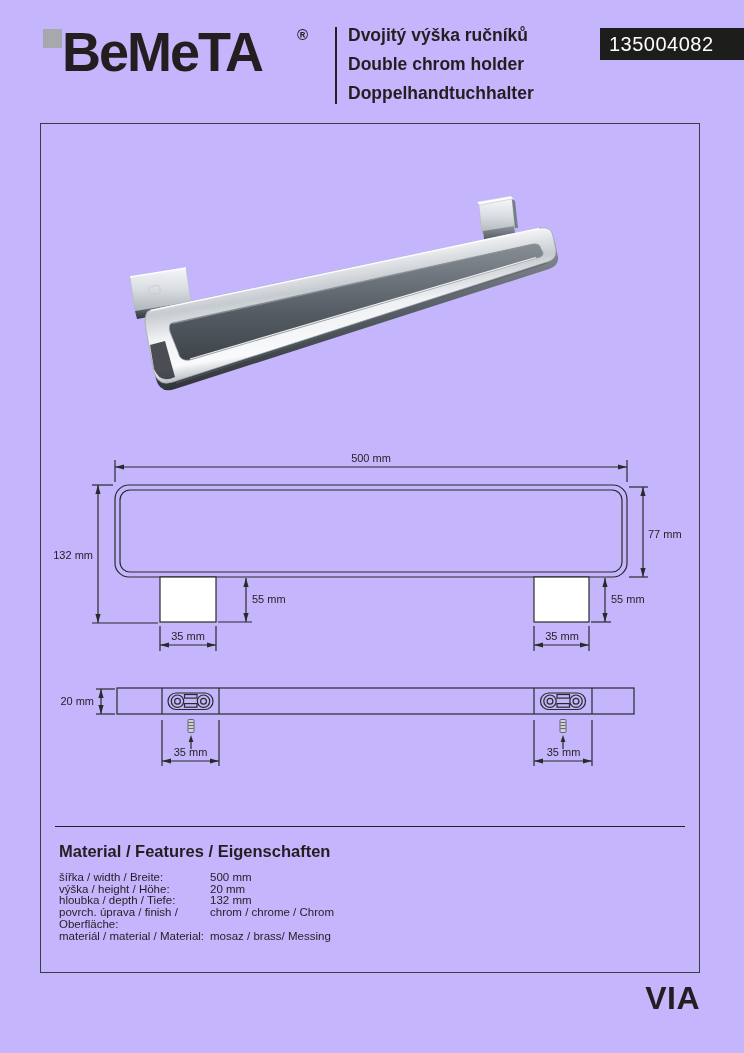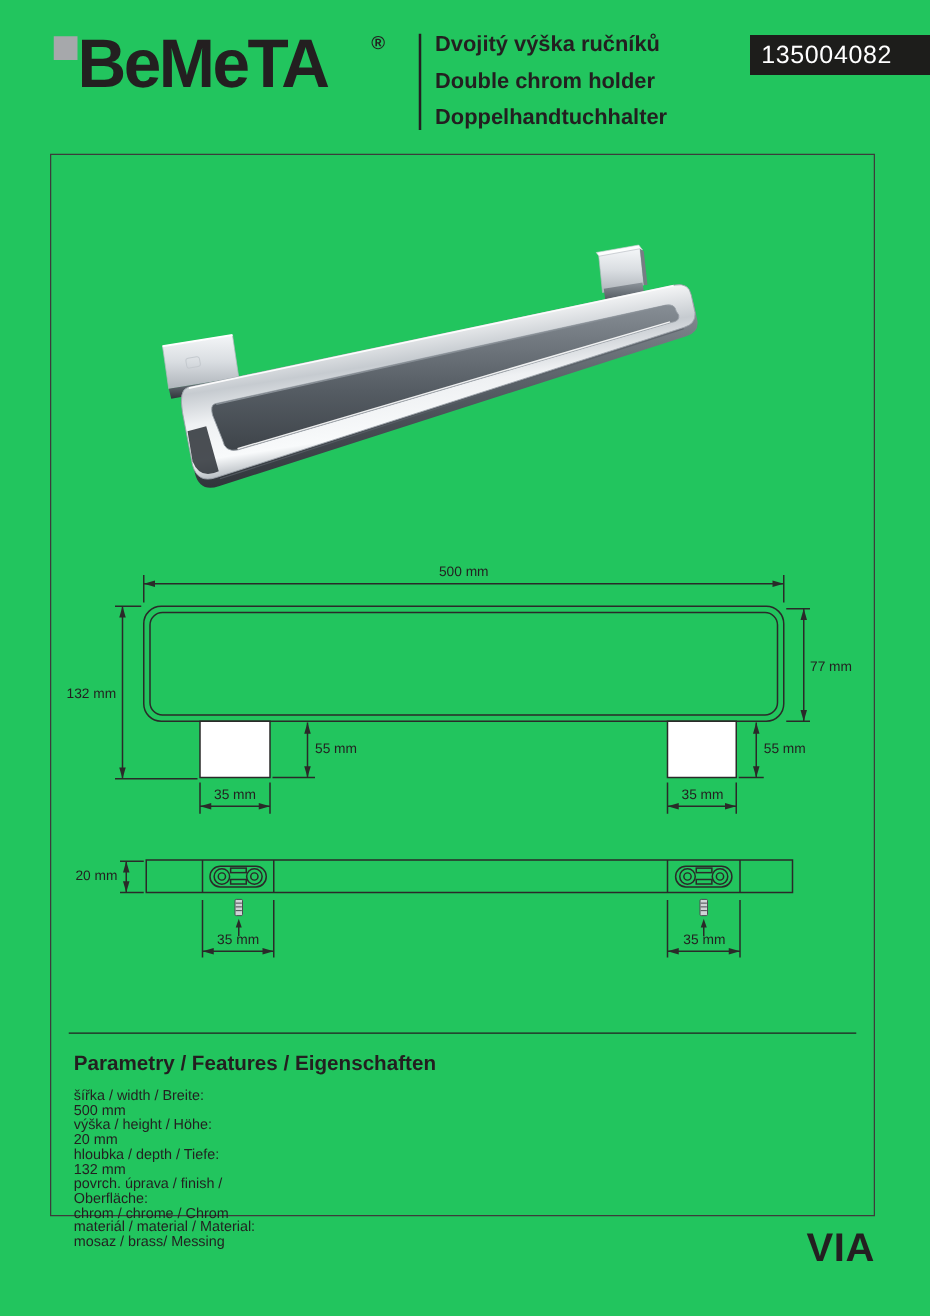--- a/index.html
+++ b/index.html
@@ -1,16 +1,16 @@
 <!DOCTYPE html>
 <html><head>
 <meta charset="utf-8">
 <style>
   html,body{margin:0;padding:0;background:#ffffff;}
-  .page{position:relative;width:744px;height:1053px;background:#22c55e;overflow:hidden;
+  .page{position:relative;width:744px;height:1053px;background:#c4b5fd;overflow:hidden;
         font-family:"Liberation Sans", sans-serif;color:#231f20;}
   .abs{position:absolute;}
 
   
   .logo-square{left:43px;top:29px;width:19px;height:19px;background:#a6a8ab;}
   .logo-text{left:62px;top:24px;font-size:54px;line-height:1;font-weight:700;letter-spacing:-2px;
              transform:scaleY(1.02);transform-origin:top left;white-space:nowrap;}
   .logo-reg{left:297px;top:26px;font-size:15px;font-weight:700;}
   .header-divider{left:335px;top:27px;width:2px;height:77px;background:#231f20;}
   .titles{left:348px;top:21px;font-size:17.5px;font-weight:700;line-height:29px;white-space:nowrap;}
@@ -25,21 +25,21 @@
 
   
   .dim{position:absolute;font-size:11px;color:#231f20;white-space:nowrap;}
   .dim.c{text-align:center;}
   .dim.r{text-align:right;}
 
   
   .param-sep{left:55px;top:826px;width:630px;height:1px;background:#231f20;}
   .param-head{left:59px;top:842px;font-size:16.5px;font-weight:700;}
   .param-table{left:59px;top:872px;font-size:11.5px;line-height:11.7px;}
-  .param-row{display:flex;flex-direction:column;}
+  .param-row{display:flex;}
   .param-label{width:151px;}
   .param-value{white-space:nowrap;}
 
   .brand{right:44px;top:980px;font-size:32px;font-weight:800;letter-spacing:.5px;margin-left:13px;}
 </style>
 </head>
 <body>
 
 <div class="page">
 
@@ -217,21 +217,21 @@
   <span class="dim" style="left:252px;top:593px;">55 mm</span>
   <span class="dim" style="left:611px;top:593px;">55 mm</span>
   <span class="dim c" style="left:163px;top:630px;width:50px;">35 mm</span>
   <span class="dim c" style="left:537px;top:630px;width:50px;">35 mm</span>
 
   <span class="dim r" style="left:49px;top:695px;width:45px;">20 mm</span>
   <span class="dim c" style="left:165px;top:746px;width:51px;">35 mm</span>
   <span class="dim c" style="left:538px;top:746px;width:51px;">35 mm</span>
 
   <div class="abs param-sep"></div>
-  <div class="abs param-head">Parametry / Features / Eigenschaften</div>
+  <div class="abs param-head">Material / Features / Eigenschaften</div>
   <div class="abs param-table">
     <div class="param-row">
       <span class="param-label">šířka / width / Breite:</span>
       <span class="param-value">500 mm</span>
     </div>
     <div class="param-row">
       <span class="param-label">výška / height / Höhe:</span>
       <span class="param-value">20 mm</span>
     </div>
     <div class="param-row">

